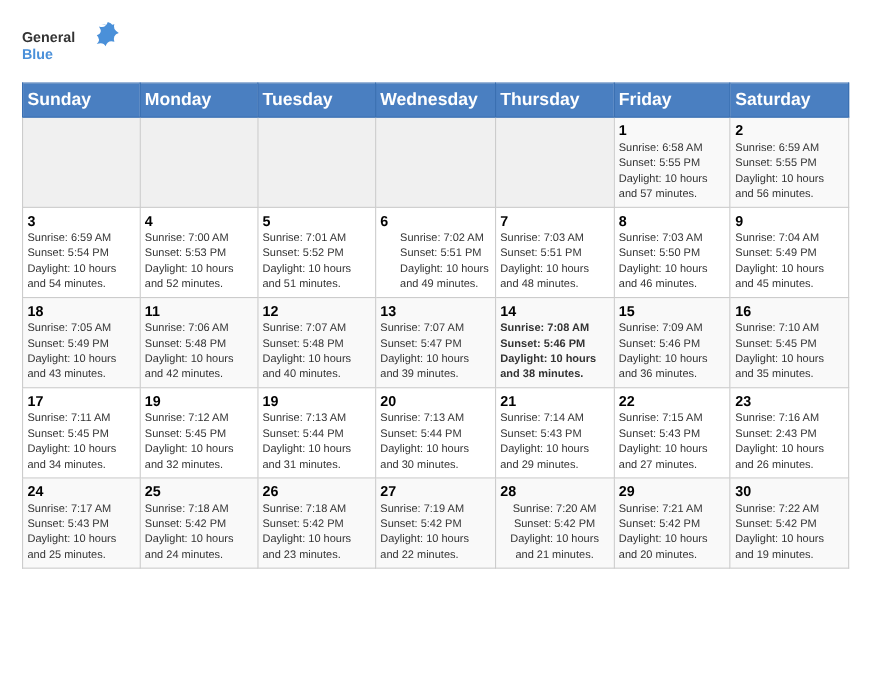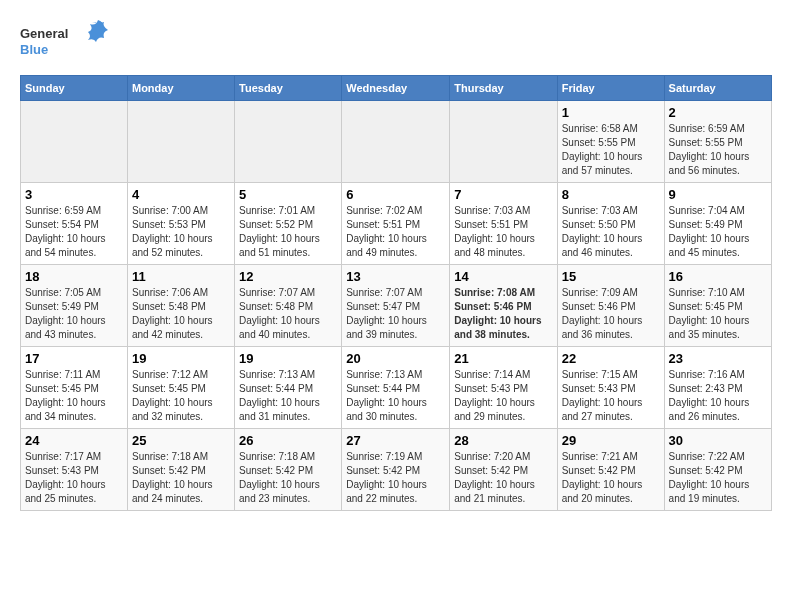--- a/index.html
+++ b/index.html
@@ -37,21 +37,21 @@
     table {
       width: 100%;
       border-collapse: collapse;
       font-size: 11px;
     }
     thead tr th {
       background-color: #4a7fc1;
       color: #fff;
       padding: 6px 4px;
       text-align: left;
-      font-size: 11px;
+      font-size: 16px;
       font-weight: bold;
       border: 1px solid #3a6fb1;
     }
     tbody tr td {
       border: 1px solid #ccc;
       vertical-align: top;
       padding: 4px;
       height: 80px;
       width: 110px;
     }
@@ -139,21 +139,21 @@
 Daylight: 10 hours and 52 minutes.</div>
         </td>
         <td>
           <span class="day-num">5</span>
           <div class="day-info" style="white-space: pre-line;">Sunrise: 7:01 AM
 Sunset: 5:52 PM
 Daylight: 10 hours and 51 minutes.</div>
         </td>
         <td>
           <span class="day-num">6</span>
-          <div class="day-info" style="white-space: pre-line;">Sunrise: 7:02 AM
+          <div class="day-info" style="white-space: pre-line; margin-left: 18px;">Sunrise: 7:02 AM
 Sunset: 5:51 PM
 Daylight: 10 hours and 49 minutes.</div>
         </td>
         <td>
           <span class="day-num">7</span>
           <div class="day-info" style="white-space: pre-line;">Sunrise: 7:03 AM
 Sunset: 5:51 PM
 Daylight: 10 hours and 48 minutes.</div>
         </td>
         <td>
@@ -277,21 +277,21 @@
 Daylight: 10 hours and 23 minutes.</div>
         </td>
         <td>
           <span class="day-num">27</span>
           <div class="day-info" style="white-space: pre-line;">Sunrise: 7:19 AM
 Sunset: 5:42 PM
 Daylight: 10 hours and 22 minutes.</div>
         </td>
         <td>
           <span class="day-num">28</span>
-          <div class="day-info" style="white-space: pre-line;">Sunrise: 7:20 AM
+          <div class="day-info" style="white-space: pre-line; text-align: center;">Sunrise: 7:20 AM
 Sunset: 5:42 PM
 Daylight: 10 hours and 21 minutes.</div>
         </td>
         <td>
           <span class="day-num">29</span>
           <div class="day-info" style="white-space: pre-line;">Sunrise: 7:21 AM
 Sunset: 5:42 PM
 Daylight: 10 hours and 20 minutes.</div>
         </td>
         <td>

